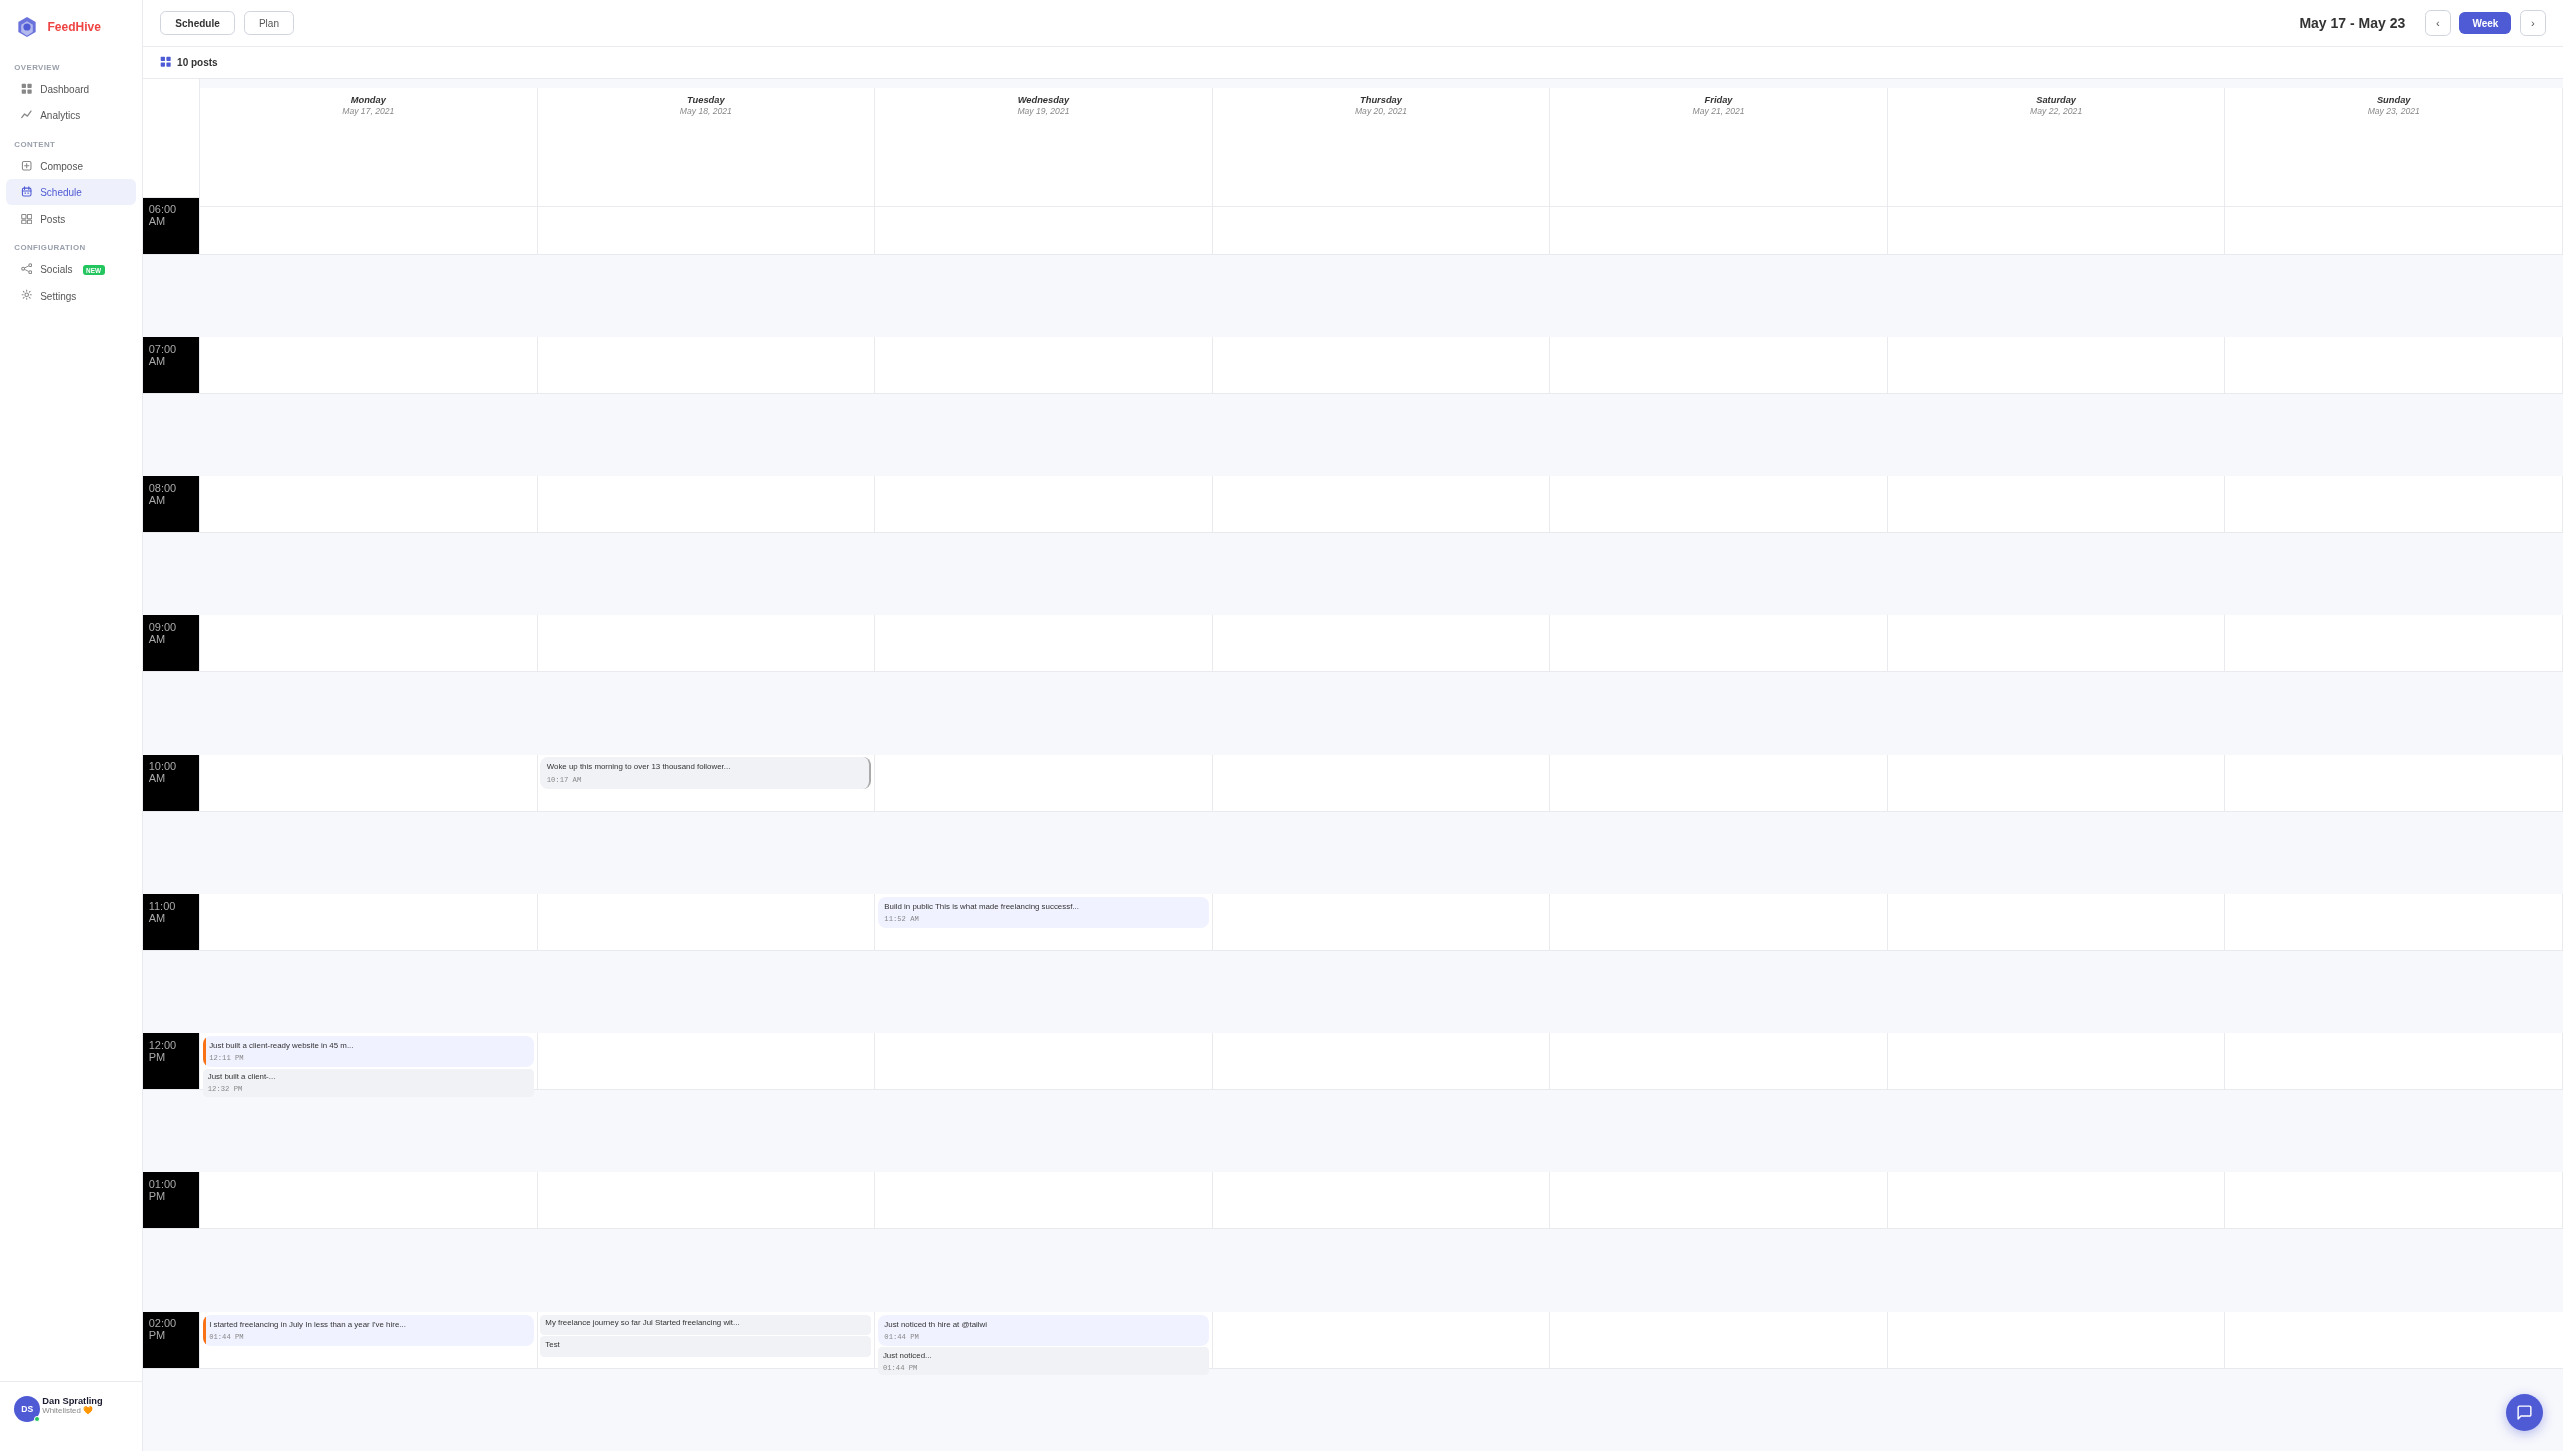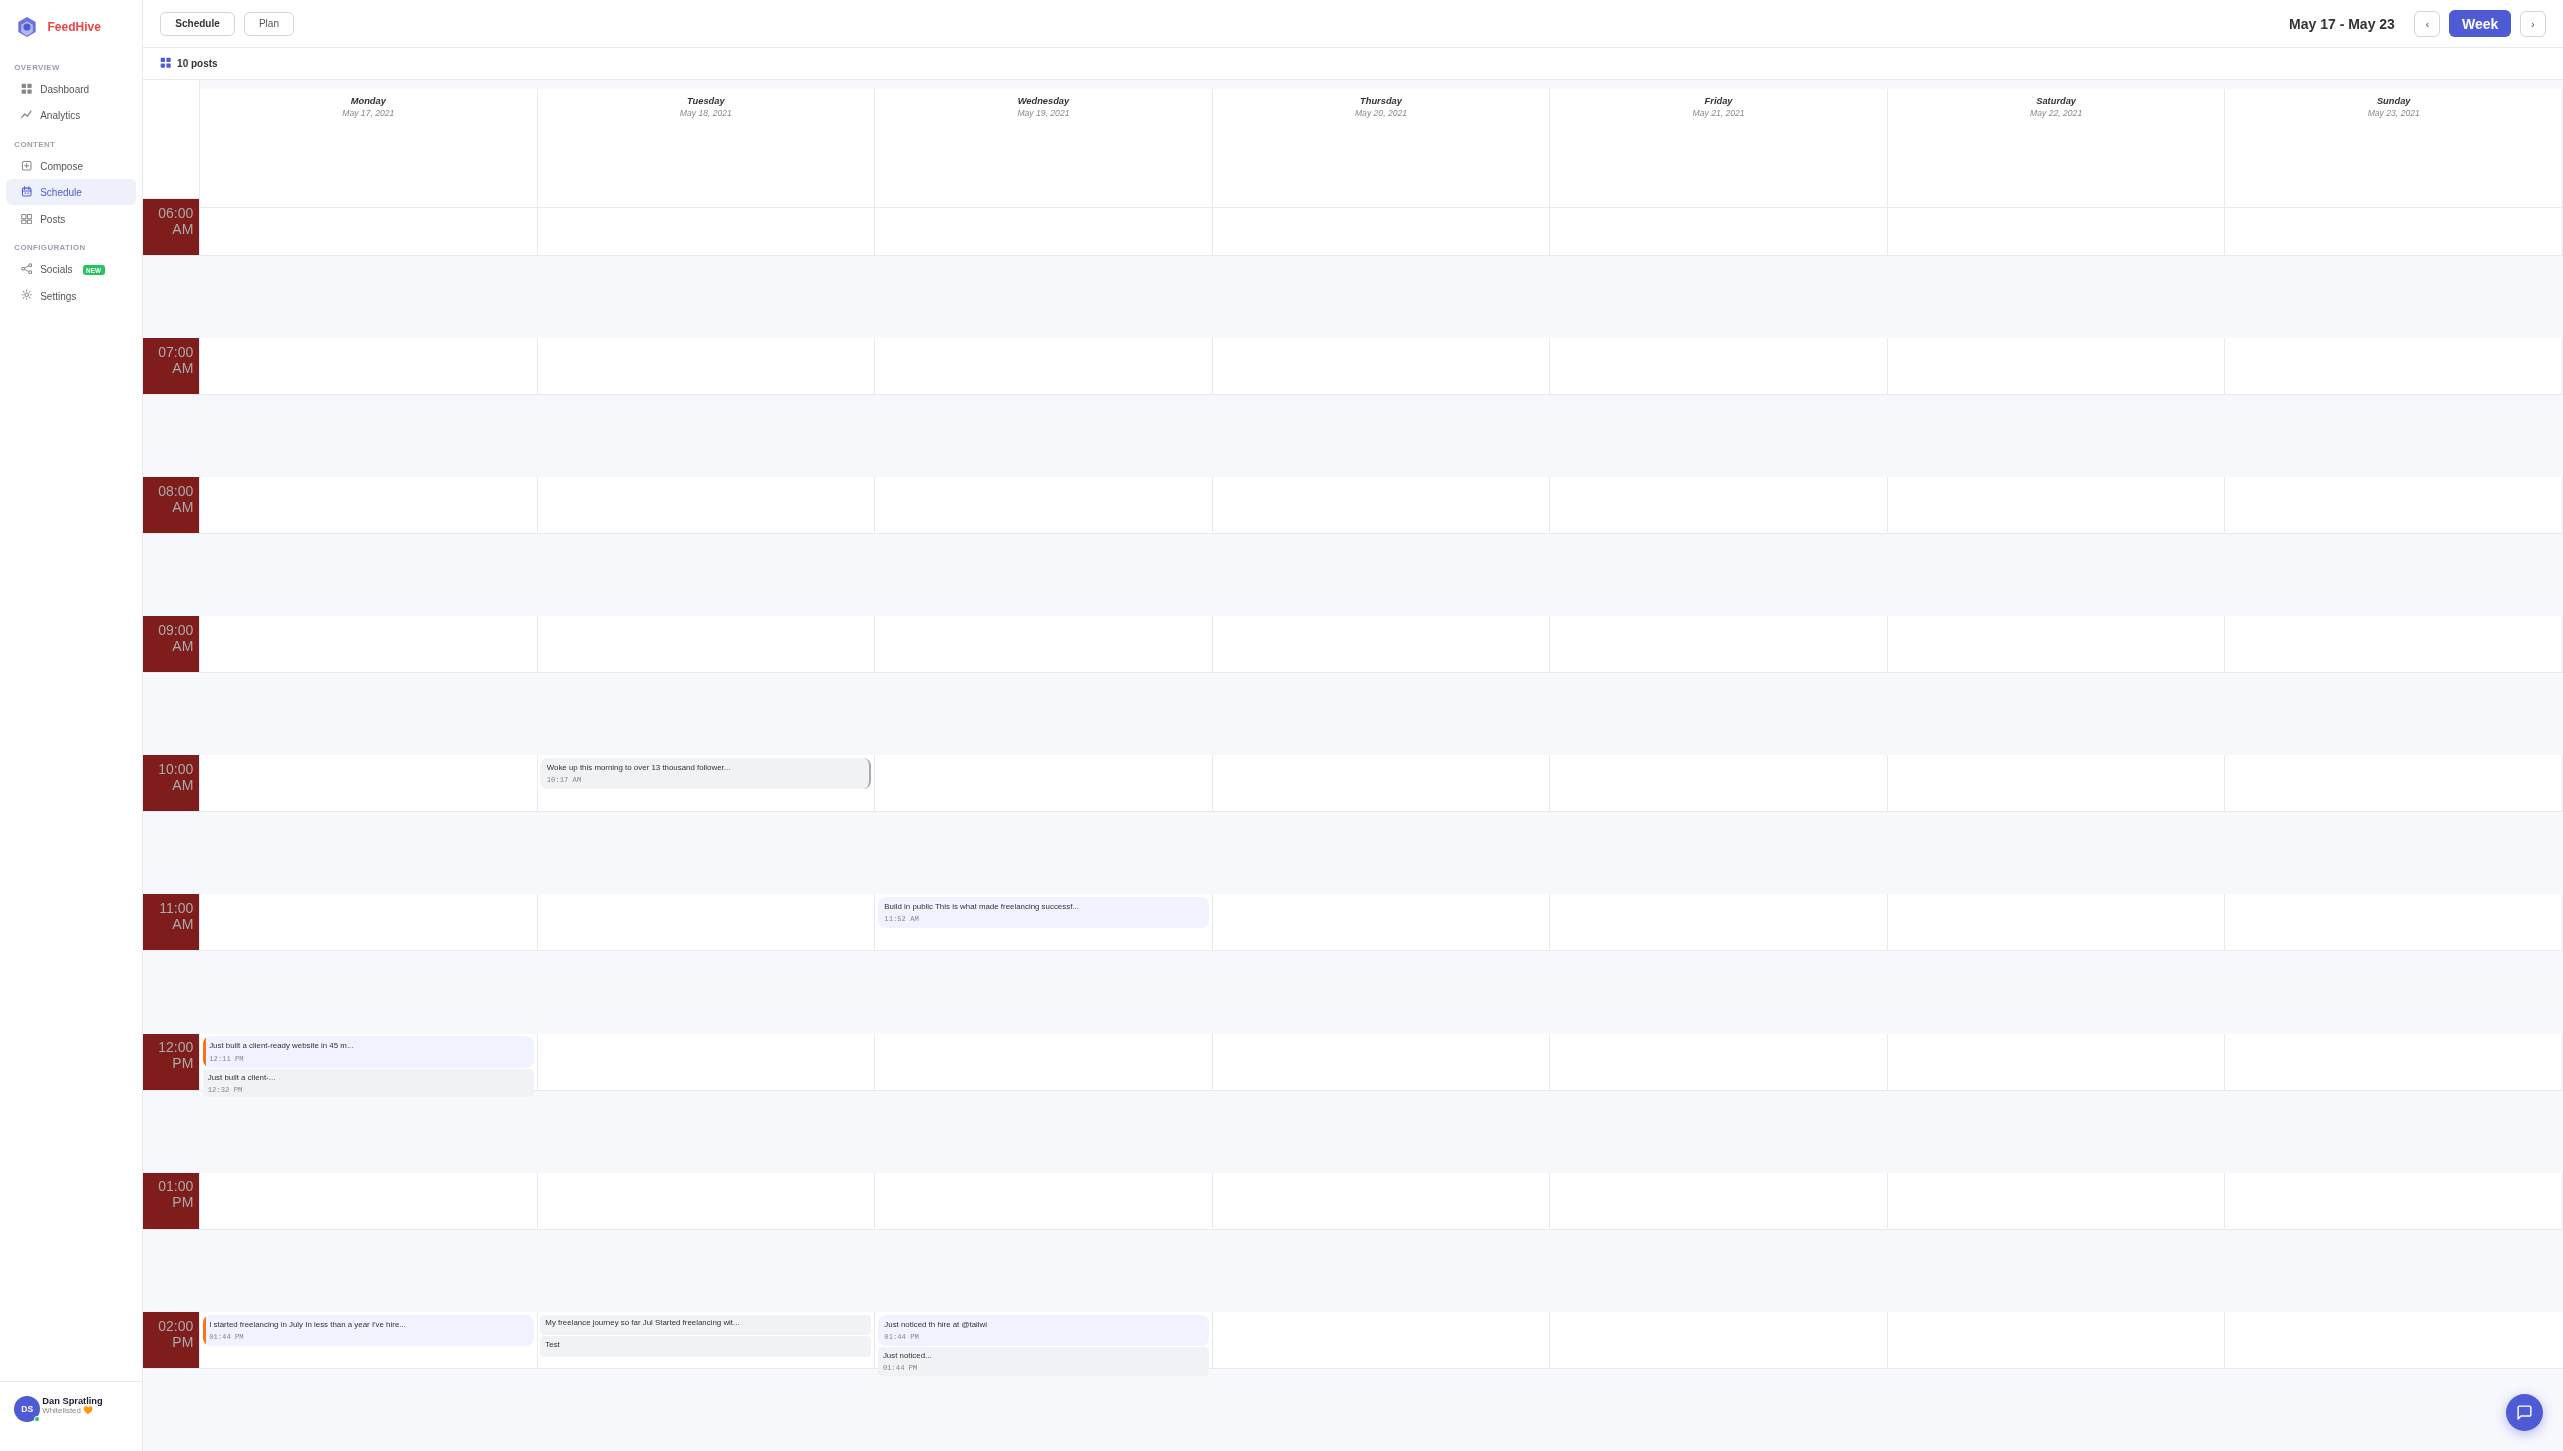--- a/index.html
+++ b/index.html
@@ -155,21 +155,21 @@
       justify-content: center;
       font-size: 11.4px;
       color: #555;
     }
     .week-btn {
       padding: 5.7px 13px;
       border-radius: 5.7px;
       background: #4f5bd5;
       color: white;
       border: none;
-      font-size: 14px;
+      font-size: 10px;
       font-weight: 600;
       cursor: pointer;
     }
 
     
     .posts-bar {
       background: #fff;
       border-bottom: 0.7px solid #e8eaed;
       padding: 8.6px 17px;
       display: flex;
@@ -209,27 +209,27 @@
       position: sticky;
       top: 9px;
       z-index: 10;
       font-style: italic;
     }
     .day-name { font-size: 9.3px; font-weight: 600; color: #333; }
     .day-date { font-size: 8.6px; color: #888; margin-top: 1.4px; }
 
     
     .time-label {
-      background: #7f1d1d;
+      background: #000000;
       border-right: 0.7px solid #e8eaed;
       border-bottom: 0.7px solid #e8eaed;
       padding: 5.7px 5.7px 0 5.7px;
-      font-size: 14px;
+      font-size: 11px;
       color: #aaa;
-      text-align: right;
+      text-align: left;
       height: 57px;
       vertical-align: top;
     }
     .time-cell {
       border-right: 0.7px solid #e8eaed;
       border-bottom: 0.7px solid #e8eaed;
       height: 57px;
       background: #fff;
       position: relative;
       padding: 1.4px;

